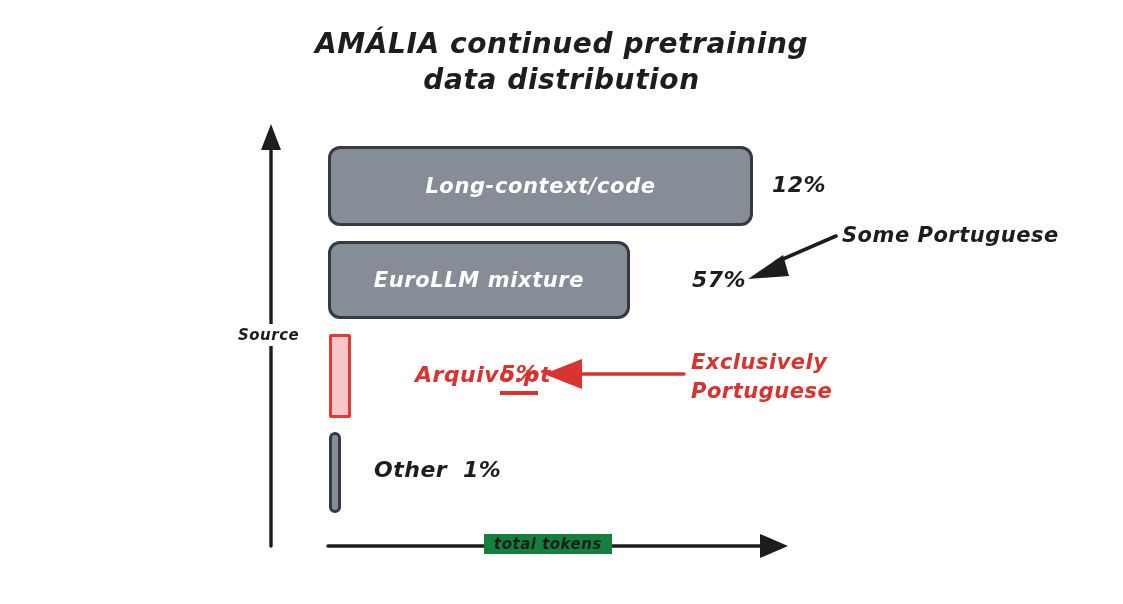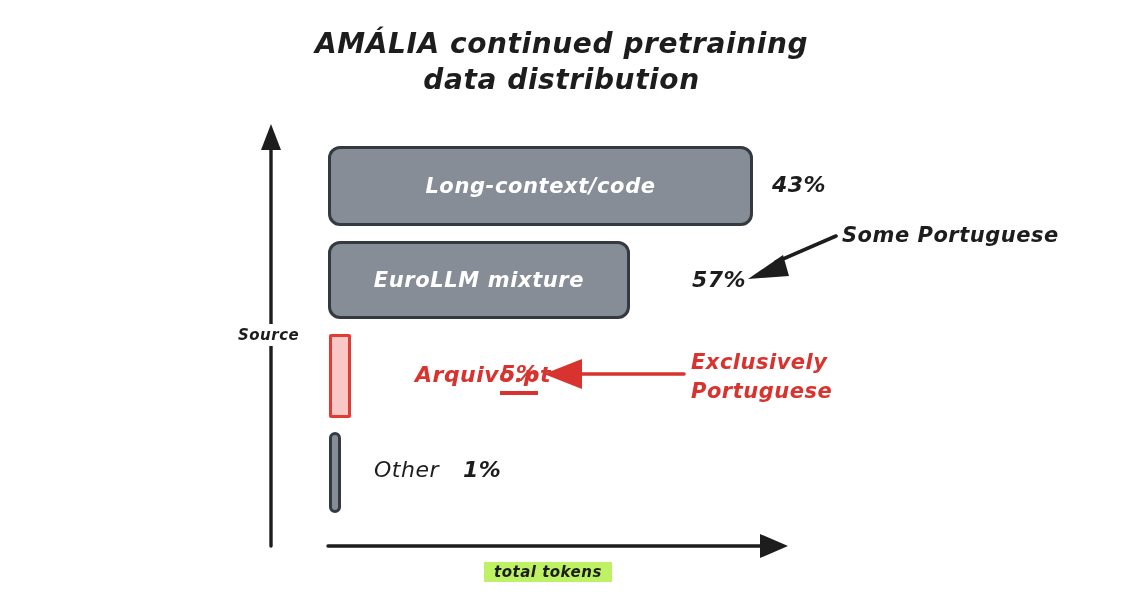--- a/index.html
+++ b/index.html
@@ -56,24 +56,23 @@
   #y-axis-label {
     left: 232px;
     top: 324px;
     background: #ffffff;
     padding: 2px 6px;
     z-index: 6;
   }
   #x-axis-label {
     left: 484px;
     top: 534px;
-    background: #bef264;
+    background: #15803d;
     padding: 1px 10px;
     z-index: 6;
-    margin-top: 28px;
   }
 
   
   .bar {
     position: absolute;
     box-sizing: border-box;
     display: flex;
     align-items: center;
     justify-content: center;
     z-index: 3;
@@ -139,21 +138,21 @@
     padding-bottom: 5px;
   }
   #label-other {
     position: absolute;
     left: 374px;
     top: 457px;
     color: #1d1d1d;
     font-family: "DejaVu Sans", sans-serif;
     font-size: 22px;
     font-style: italic;
-    font-weight: 400;
+    font-weight: 700;
     letter-spacing: 0.5px;
     white-space: nowrap;
     z-index: 4;
   }
 
   
   .annotation {
     position: absolute;
     font-family: "DejaVu Sans", sans-serif;
     font-size: 21px;
@@ -221,21 +220,21 @@
     </g>
   </svg>
 
   <div class="axis-label" id="y-axis-label">Source</div>
 
   <div class="axis-label" id="x-axis-label">total tokens</div>
 
   <div class="bar bar-gray" id="bar-longcontext">
     <span class="bar-label-inside">Long-context/code</span>
   </div>
-  <div class="bar-value" id="value-longcontext">43%</div>
+  <div class="bar-value" id="value-longcontext">12%</div>
 
   <div class="bar bar-gray" id="bar-eurollm">
     <span class="bar-label-inside">EuroLLM mixture</span>
   </div>
   <div class="bar-value" id="value-eurollm">57%</div>
 
   <div class="bar bar-red" id="bar-arquivo"></div>
   <div class="red-text" id="label-arquivo">Arquivo.pt</div>
   <div class="red-text" id="value-arquivo">5%</div>
 

